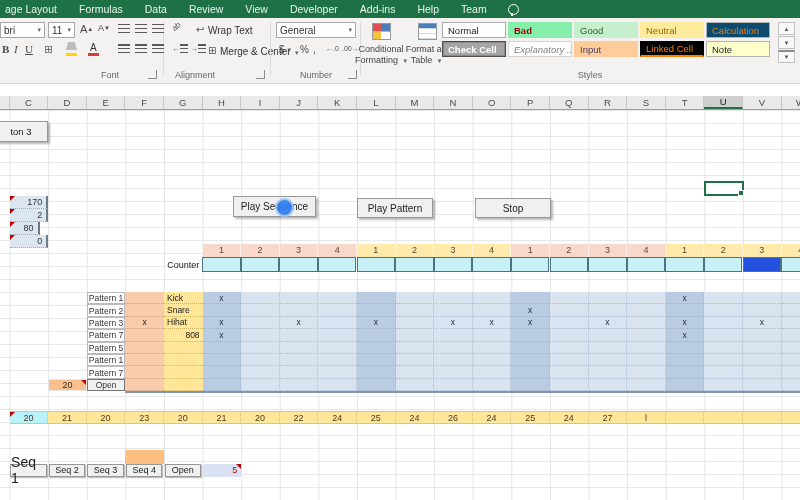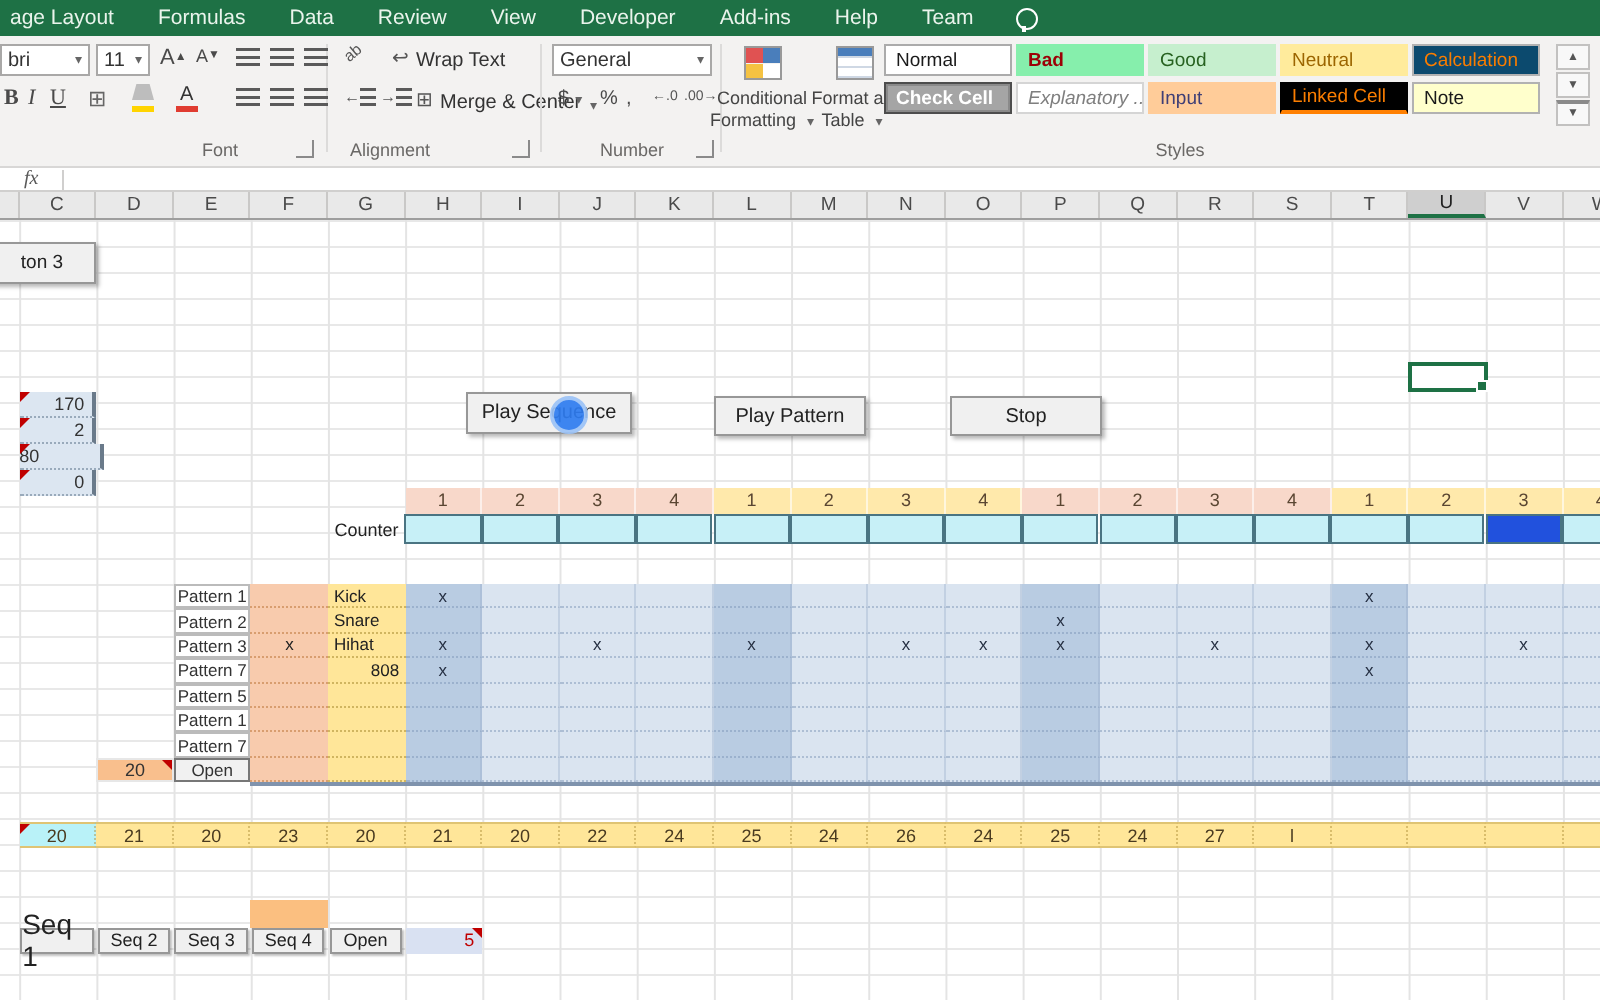--- a/index.html
+++ b/index.html
@@ -170,24 +170,20 @@
       <div class="chip" style="left: 574px; top: 4px; background: rgb(198, 239, 206); color: rgb(39, 98, 33); border: 1px solid transparent; font-style: normal; font-weight: normal; box-shadow: none;">Good</div>
       <div class="chip" style="left: 640px; top: 4px; background: rgb(255, 235, 156); color: rgb(156, 101, 0); border: 1px solid transparent; font-style: normal; font-weight: normal; box-shadow: none;">Neutral</div>
       <div class="chip" style="left: 706px; top: 4px; background: #0c4a6e; color: rgb(250, 125, 0); border: 1px solid rgb(178, 178, 178); font-style: normal; font-weight: normal; box-shadow: none;">Calculation</div>
       <div class="chip" style="left: 442px; top: 23px; background: rgb(165, 165, 165); color: rgb(255, 255, 255); border: 1px solid rgb(77, 77, 77); font-style: normal; font-weight: bold; box-shadow: rgb(138, 138, 138) 0px 0px 0px 1px inset;">Check Cell</div>
       <div class="chip" style="left: 508px; top: 23px; background: rgb(255, 255, 255); color: rgb(127, 127, 127); border: 1px solid rgb(213, 213, 213); font-style: italic; font-weight: normal; box-shadow: none;">Explanatory ...</div>
       <div class="chip" style="left: 574px; top: 23px; background: rgb(255, 204, 153); color: rgb(63, 63, 118); border: 1px solid transparent; font-style: normal; font-weight: normal; box-shadow: none;">Input</div>
       <div class="chip" style="left: 640px; top: 23px; background: #000000; color: rgb(250, 125, 0); border-width: 1px 1px 2px; border-style: solid; border-color: transparent transparent rgb(255, 128, 1); border-image: initial; font-style: normal; font-weight: normal; box-shadow: none;">Linked Cell</div>
       <div class="chip" style="left: 706px; top: 23px; background: rgb(255, 255, 204); color: rgb(26, 26, 26); border: 1px solid rgb(178, 178, 178); font-style: normal; font-weight: normal; box-shadow: none;">Note</div>
     </div>
 
-  <div id="fbar" class="abs">
-    <span id="fx">fx</span>
-    <span class="div"></span>
-  </div>
 
   <div id="colheads" class="abs">
       <div class="hcell" style="left: 0px; width: 9.6px;"></div>
       <div class="hcell" style="left: 9.6px; width: 38.6px;">C</div>
       <div class="hcell" style="left: 48.2px; width: 38.6px;">D</div>
       <div class="hcell" style="left: 86.8px; width: 38.6px;">E</div>
       <div class="hcell" style="left: 125.4px; width: 38.6px;">F</div>
       <div class="hcell" style="left: 164px; width: 38.6px;">G</div>
       <div class="hcell" style="left: 202.6px; width: 38.6px;">H</div>
       <div class="hcell" style="left: 241.2px; width: 38.6px;">I</div>
@@ -236,21 +232,21 @@
 
     <div id="dyn">
         <div class="cell" style="left: 9.6px; top: 86px; width: 38.6px; height: 13px; background: rgb(220, 230, 241); justify-content: flex-end; padding-right: 4px; border-right: 2px solid rgb(106, 122, 138); border-bottom: 1px dotted rgb(153, 170, 187);">
           <div class="tri-tl"></div>
           <span>170</span>
         </div>
         <div class="cell" style="left: 9.6px; top: 99px; width: 38.6px; height: 13px; background: rgb(220, 230, 241); justify-content: flex-end; padding-right: 4px; border-right: 2px solid rgb(106, 122, 138); border-bottom: 1px dotted rgb(153, 170, 187);">
           <div class="tri-tl"></div>
           <span>2</span>
         </div>
-        <div class="cell" style="left: 9.6px; top: 112px; width: 42px; height: 13px; background: rgb(220, 230, 241); justify-content: flex-start; padding-right: 4px; border-right: 2px solid rgb(106, 122, 138); border-bottom: 1px dotted rgb(153, 170, 187);">
+        <div class="cell" style="left: 9.6px; top: 112px; width: 30px; height: 13px; background: rgb(220, 230, 241); justify-content: flex-end; padding-right: 4px; border-right: 2px solid rgb(106, 122, 138); border-bottom: 1px dotted rgb(153, 170, 187);">
           <div class="tri-tl"></div>
           <span>80</span>
         </div>
         <div class="cell" style="left: 9.6px; top: 125px; width: 38.6px; height: 13px; background: rgb(220, 230, 241); justify-content: flex-end; padding-right: 4px; border-right: 2px solid rgb(106, 122, 138); border-bottom: 1px dotted rgb(153, 170, 187);">
           <div class="tri-tl"></div>
           <span>0</span>
         </div>
         <div class="cell" style="left: 202.6px; top: 133.5px; width: 38.6px; height: 13px; background: rgb(248, 216, 202); border-right: 1px solid rgba(255, 255, 255, 0.6); color: rgb(90, 70, 50);">1</div>
         <div class="cell" style="left: 241.2px; top: 133.5px; width: 38.6px; height: 13px; background: rgb(248, 216, 202); border-right: 1px solid rgba(255, 255, 255, 0.6); color: rgb(90, 70, 50);">2</div>
         <div class="cell" style="left: 279.8px; top: 133.5px; width: 38.6px; height: 13px; background: rgb(248, 216, 202); border-right: 1px solid rgba(255, 255, 255, 0.6); color: rgb(90, 70, 50);">3</div>

